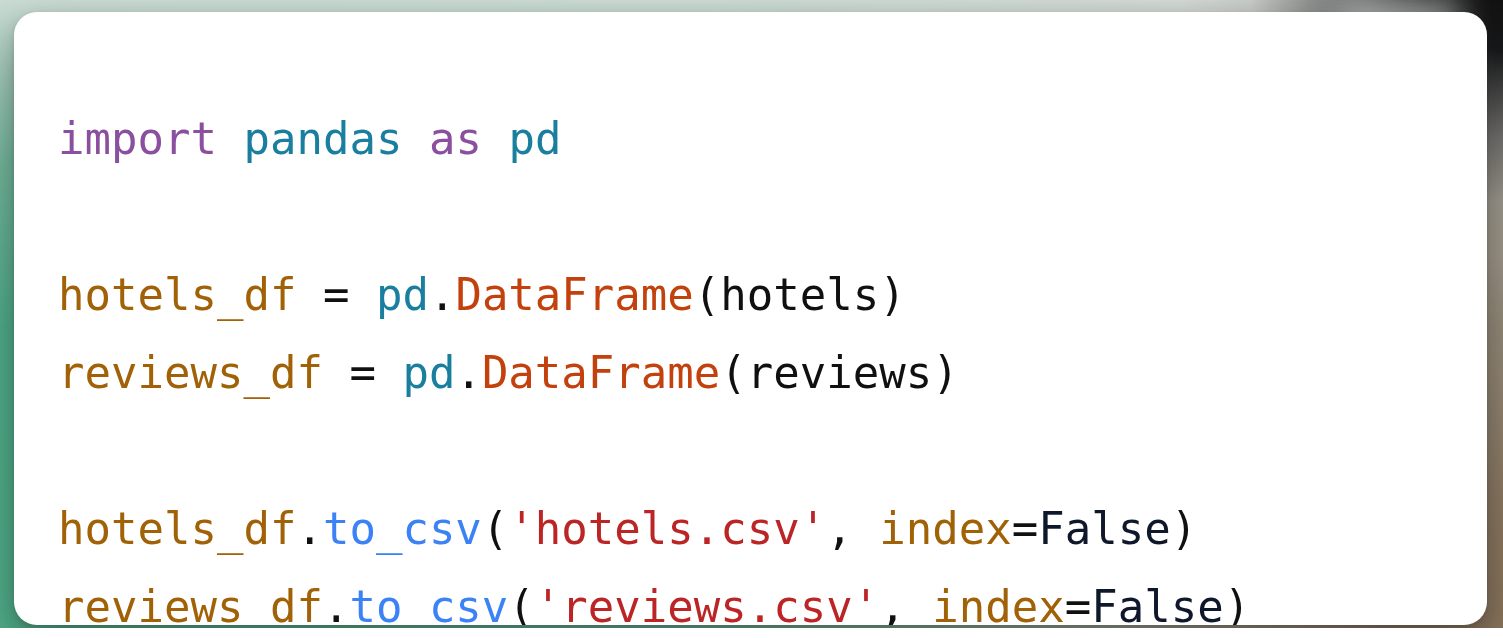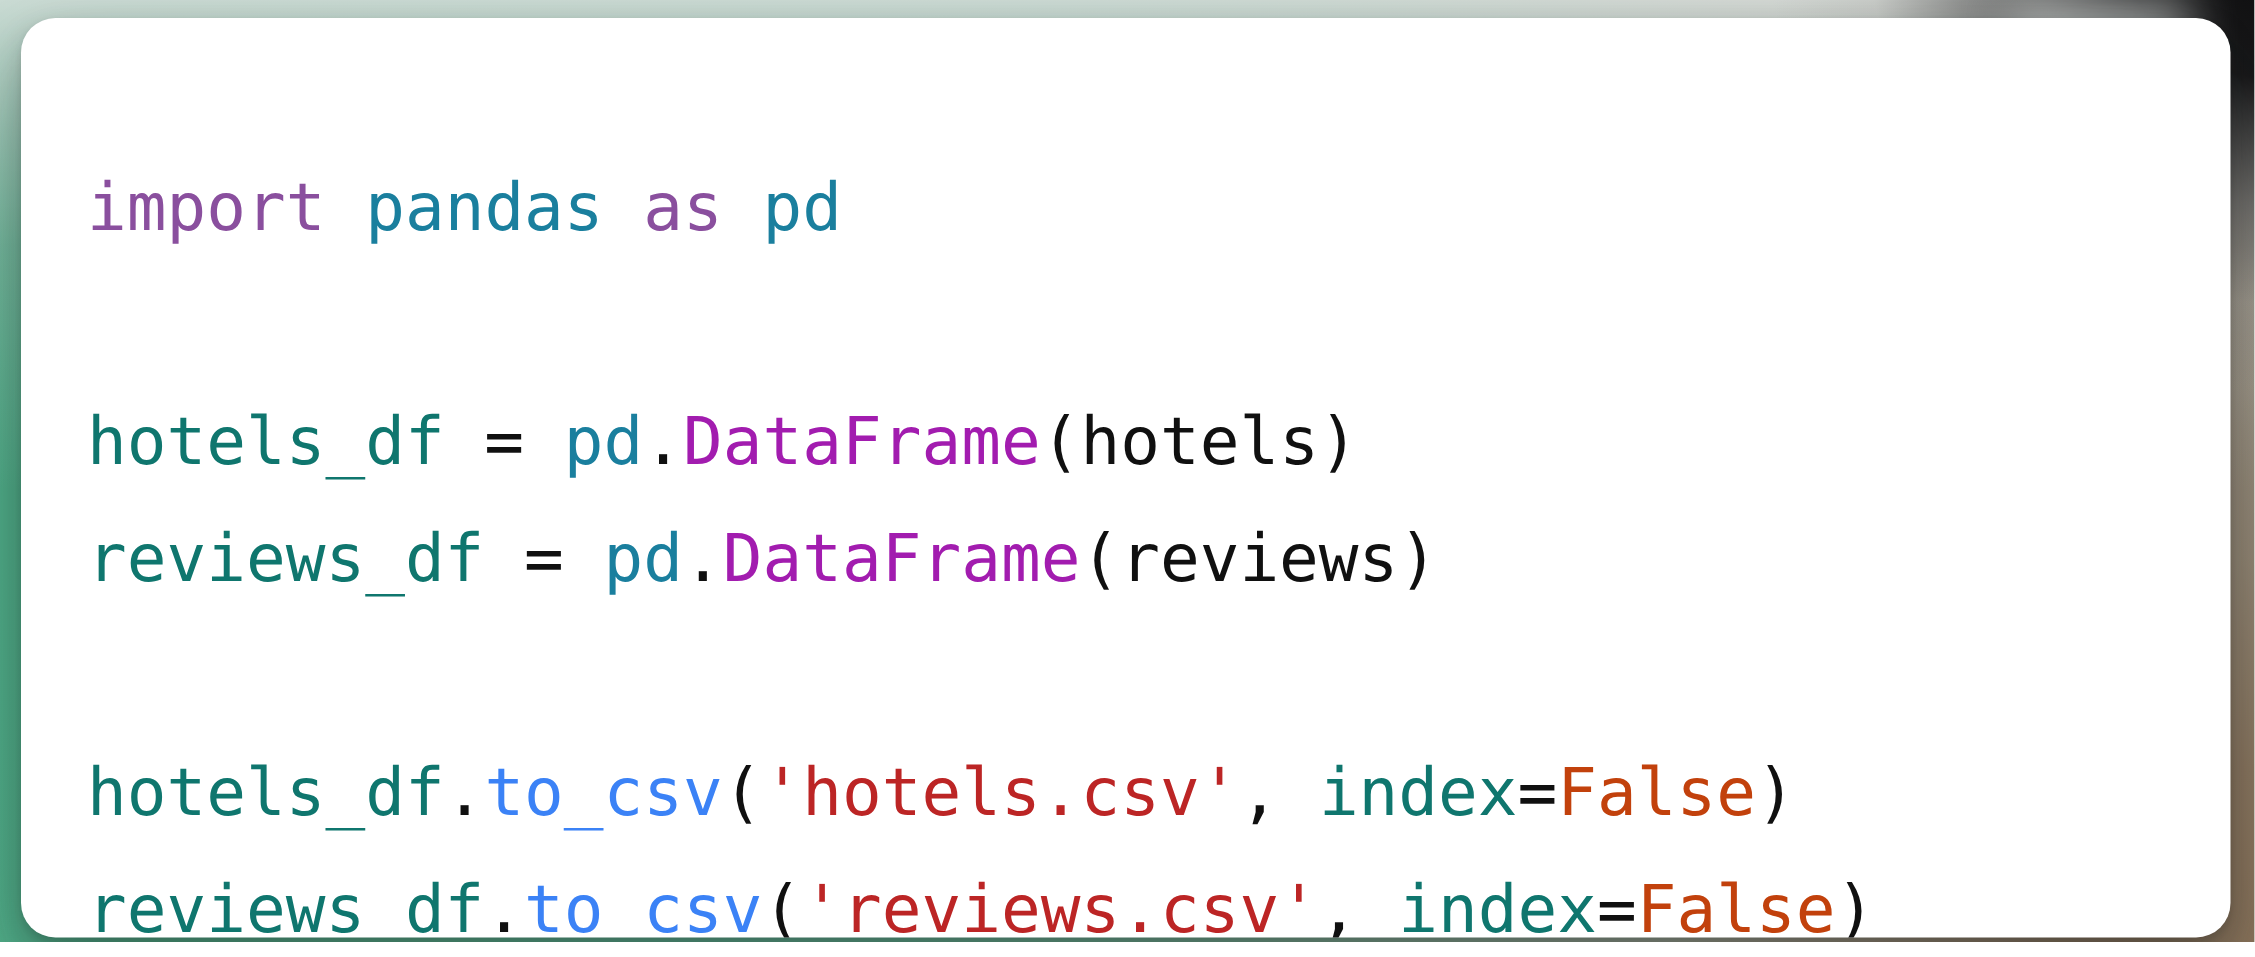--- a/index.html
+++ b/index.html
@@ -96,25 +96,25 @@
     white-space: pre;
   }
   .code-line.blank {
     height: 78px;
   }
 
   
   .tok-keyword  { color: #8a4f9e; }   
   .tok-module   { color: #1a7f9e; }   
   .tok-plain    { color: #101010; }   
-  .tok-var      { color: #0f766e; }   
-  .tok-class    { color: #a21caf; }   
+  .tok-var      { color: #a16207; }   
+  .tok-class    { color: #c2410c; }   
   .tok-method   { color: #3b82f6; }   
   .tok-string   { color: #bc2525; margin-top: 20px; }   
-  .tok-const    { color: #c2410c; }   
+  .tok-const    { color: #0f172a; }   
 </style>
 </head>
 <body>
 
 <div id="screenshot">
 
   <div class="backdrop"></div>
   <div class="backdrop-streak"></div>
 
   <div class="code-card">

